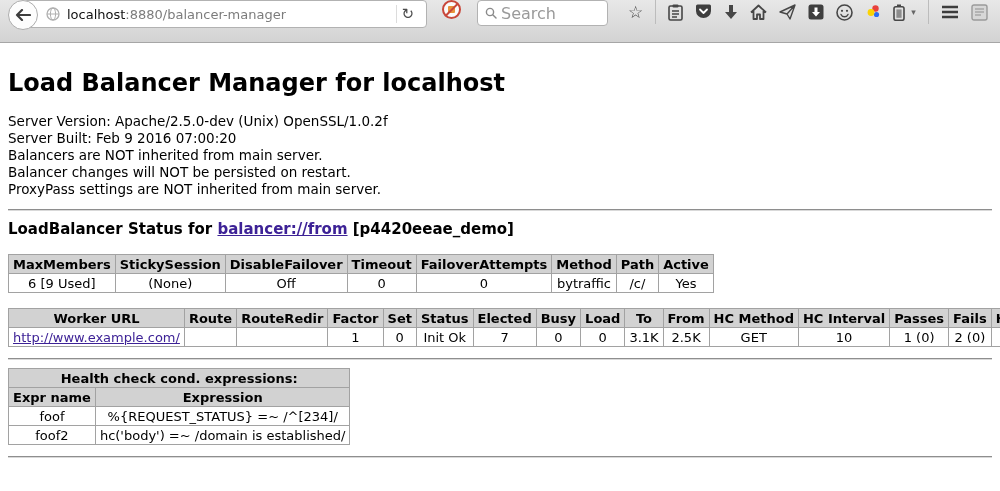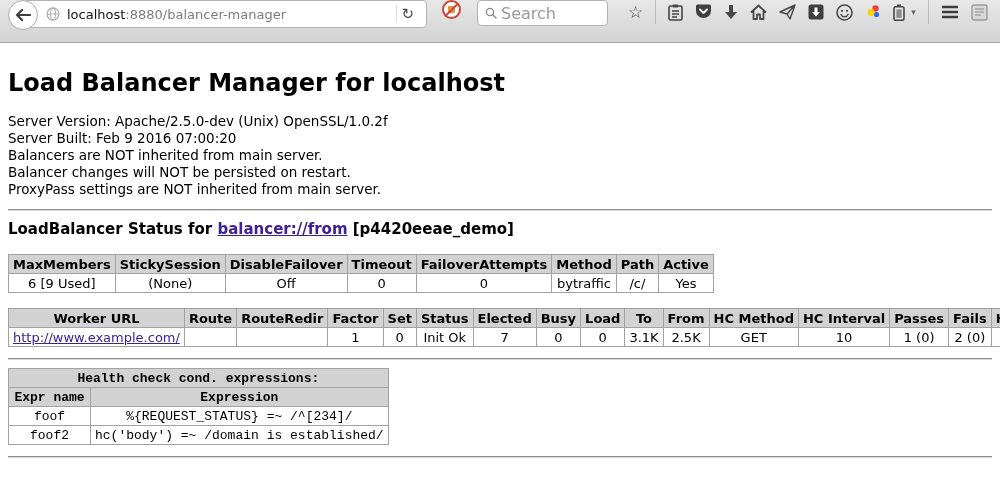--- a/index.html
+++ b/index.html
@@ -89,21 +89,21 @@
 
   table.apache { border-collapse:collapse; table-layout:fixed; margin-top:16px; }
   table.apache th, table.apache td {
     border:1px solid #a2a2a2; padding:1px 4px; font-size:13px;
     text-align:center; white-space:nowrap; overflow:hidden; height:19px;
   }
   table.apache th { background:#d2d2d2; font-weight:bold; }
   table.apache { border:1px solid #818181; }
   td.al, th.al-title { text-align:left; }
   #worker-table { margin-top:15px; }
-  #health-table { margin-top:2px;font-family:Liberation Mono, monospace; }
+  #health-table { margin-top:2px; }
   .hr2 { margin:7px 0 5px 0; }
   .hr3 { margin:5px 0 0 0; }
 </style>
 </head>
 <body>
 
 <div class="browser">
 
 
   <div class="toolbar">

